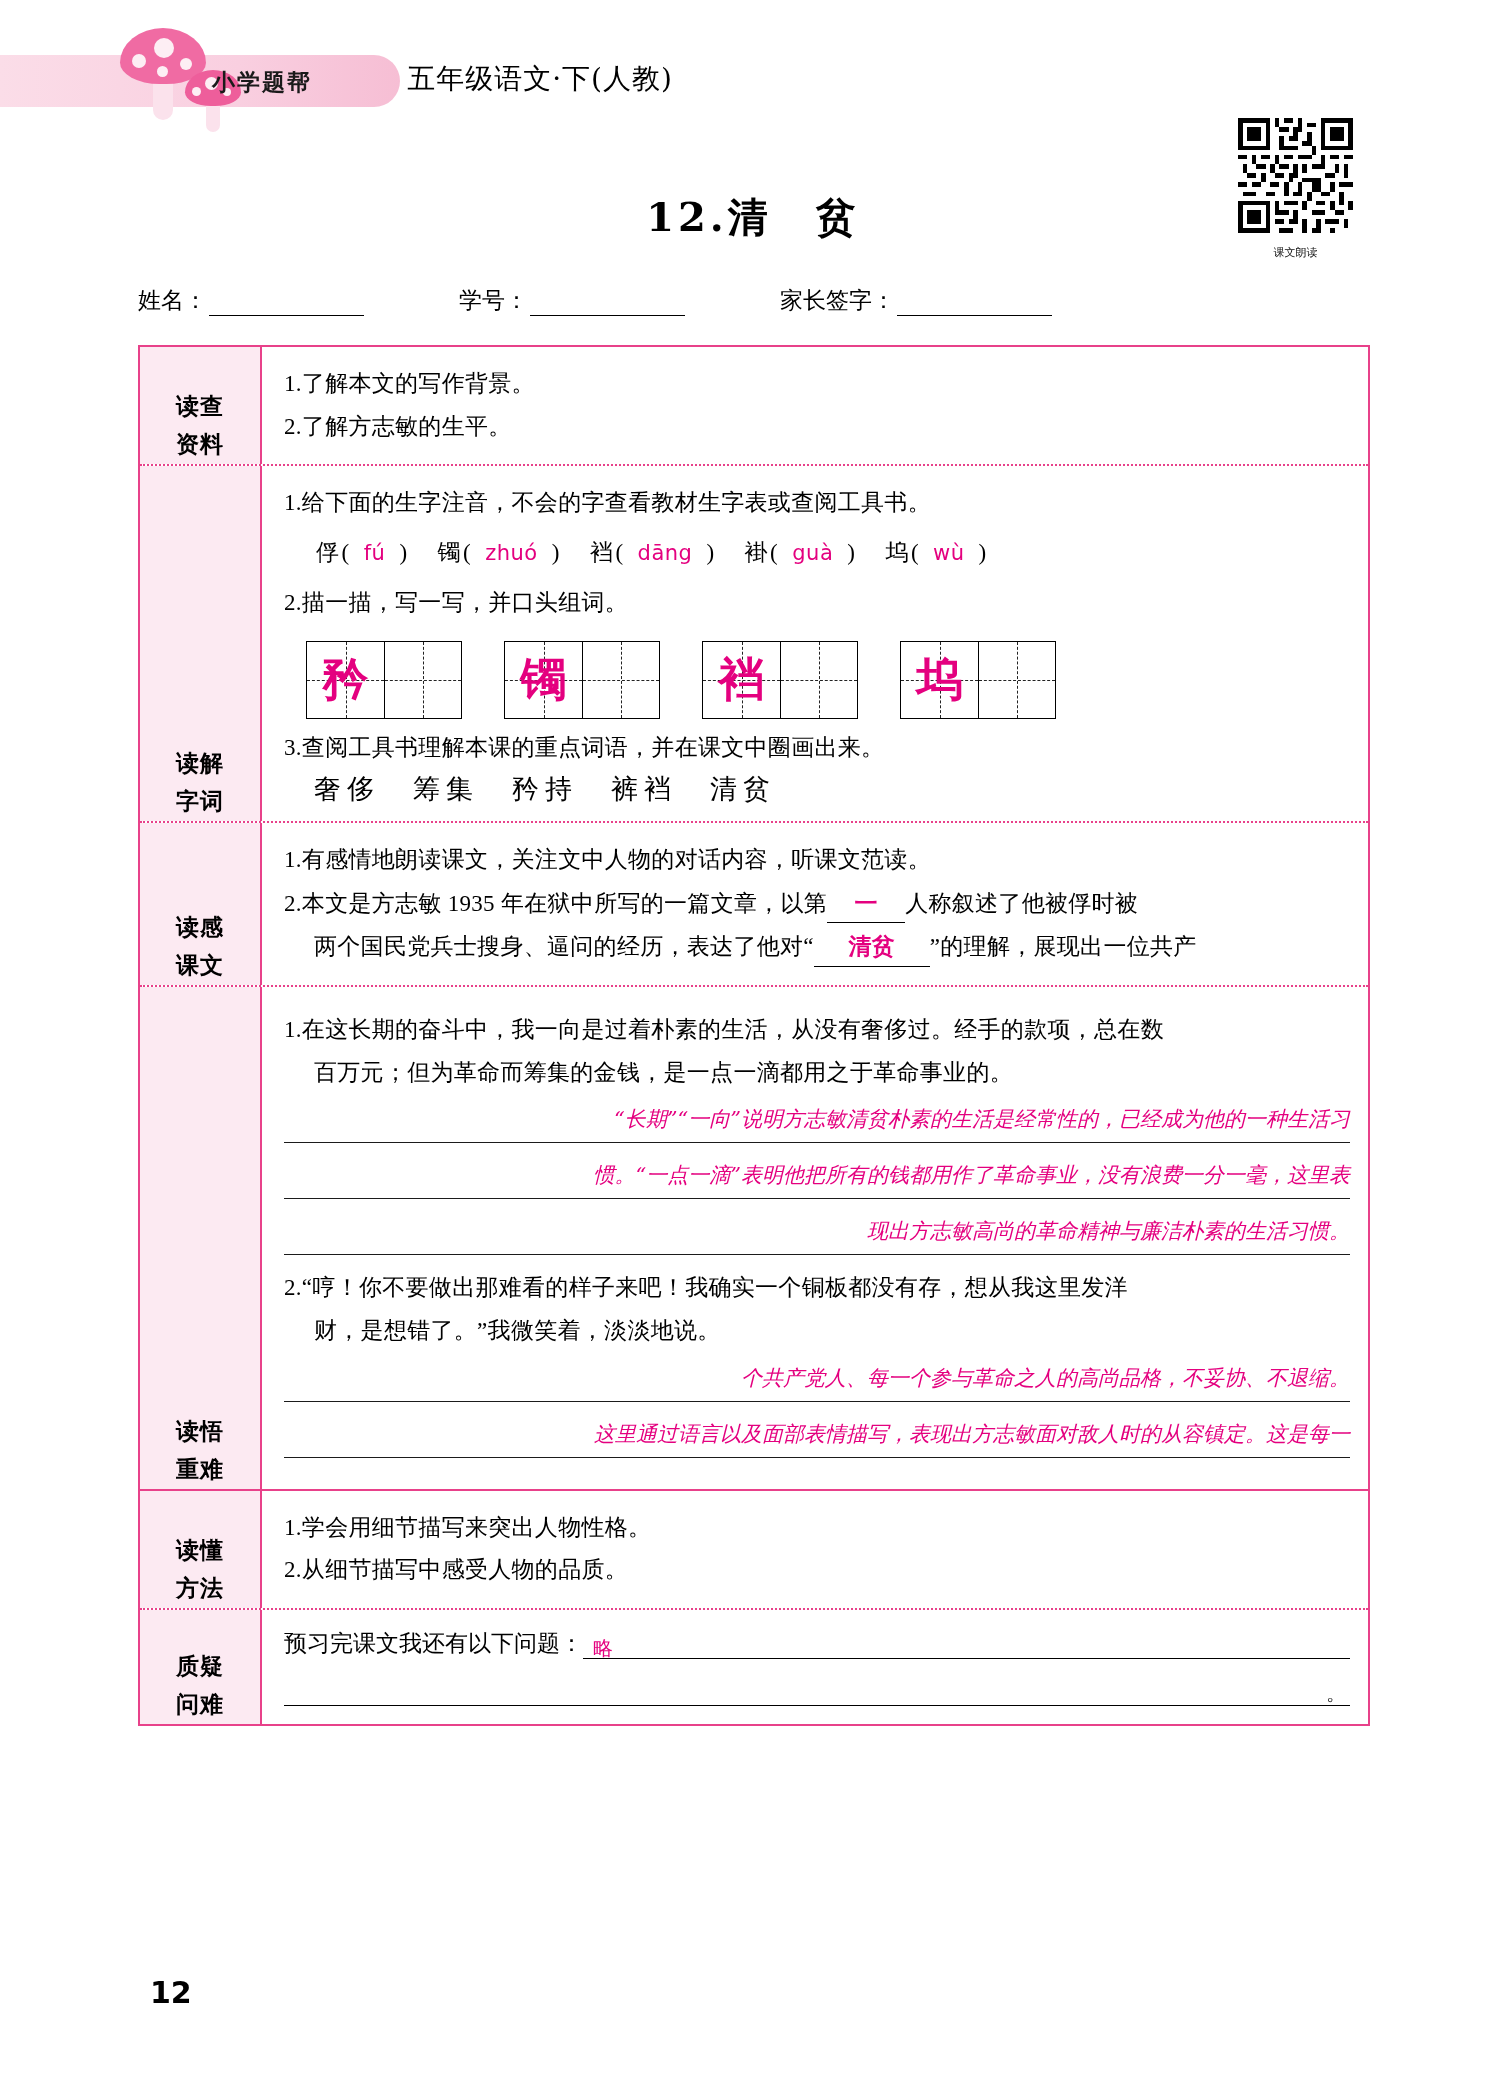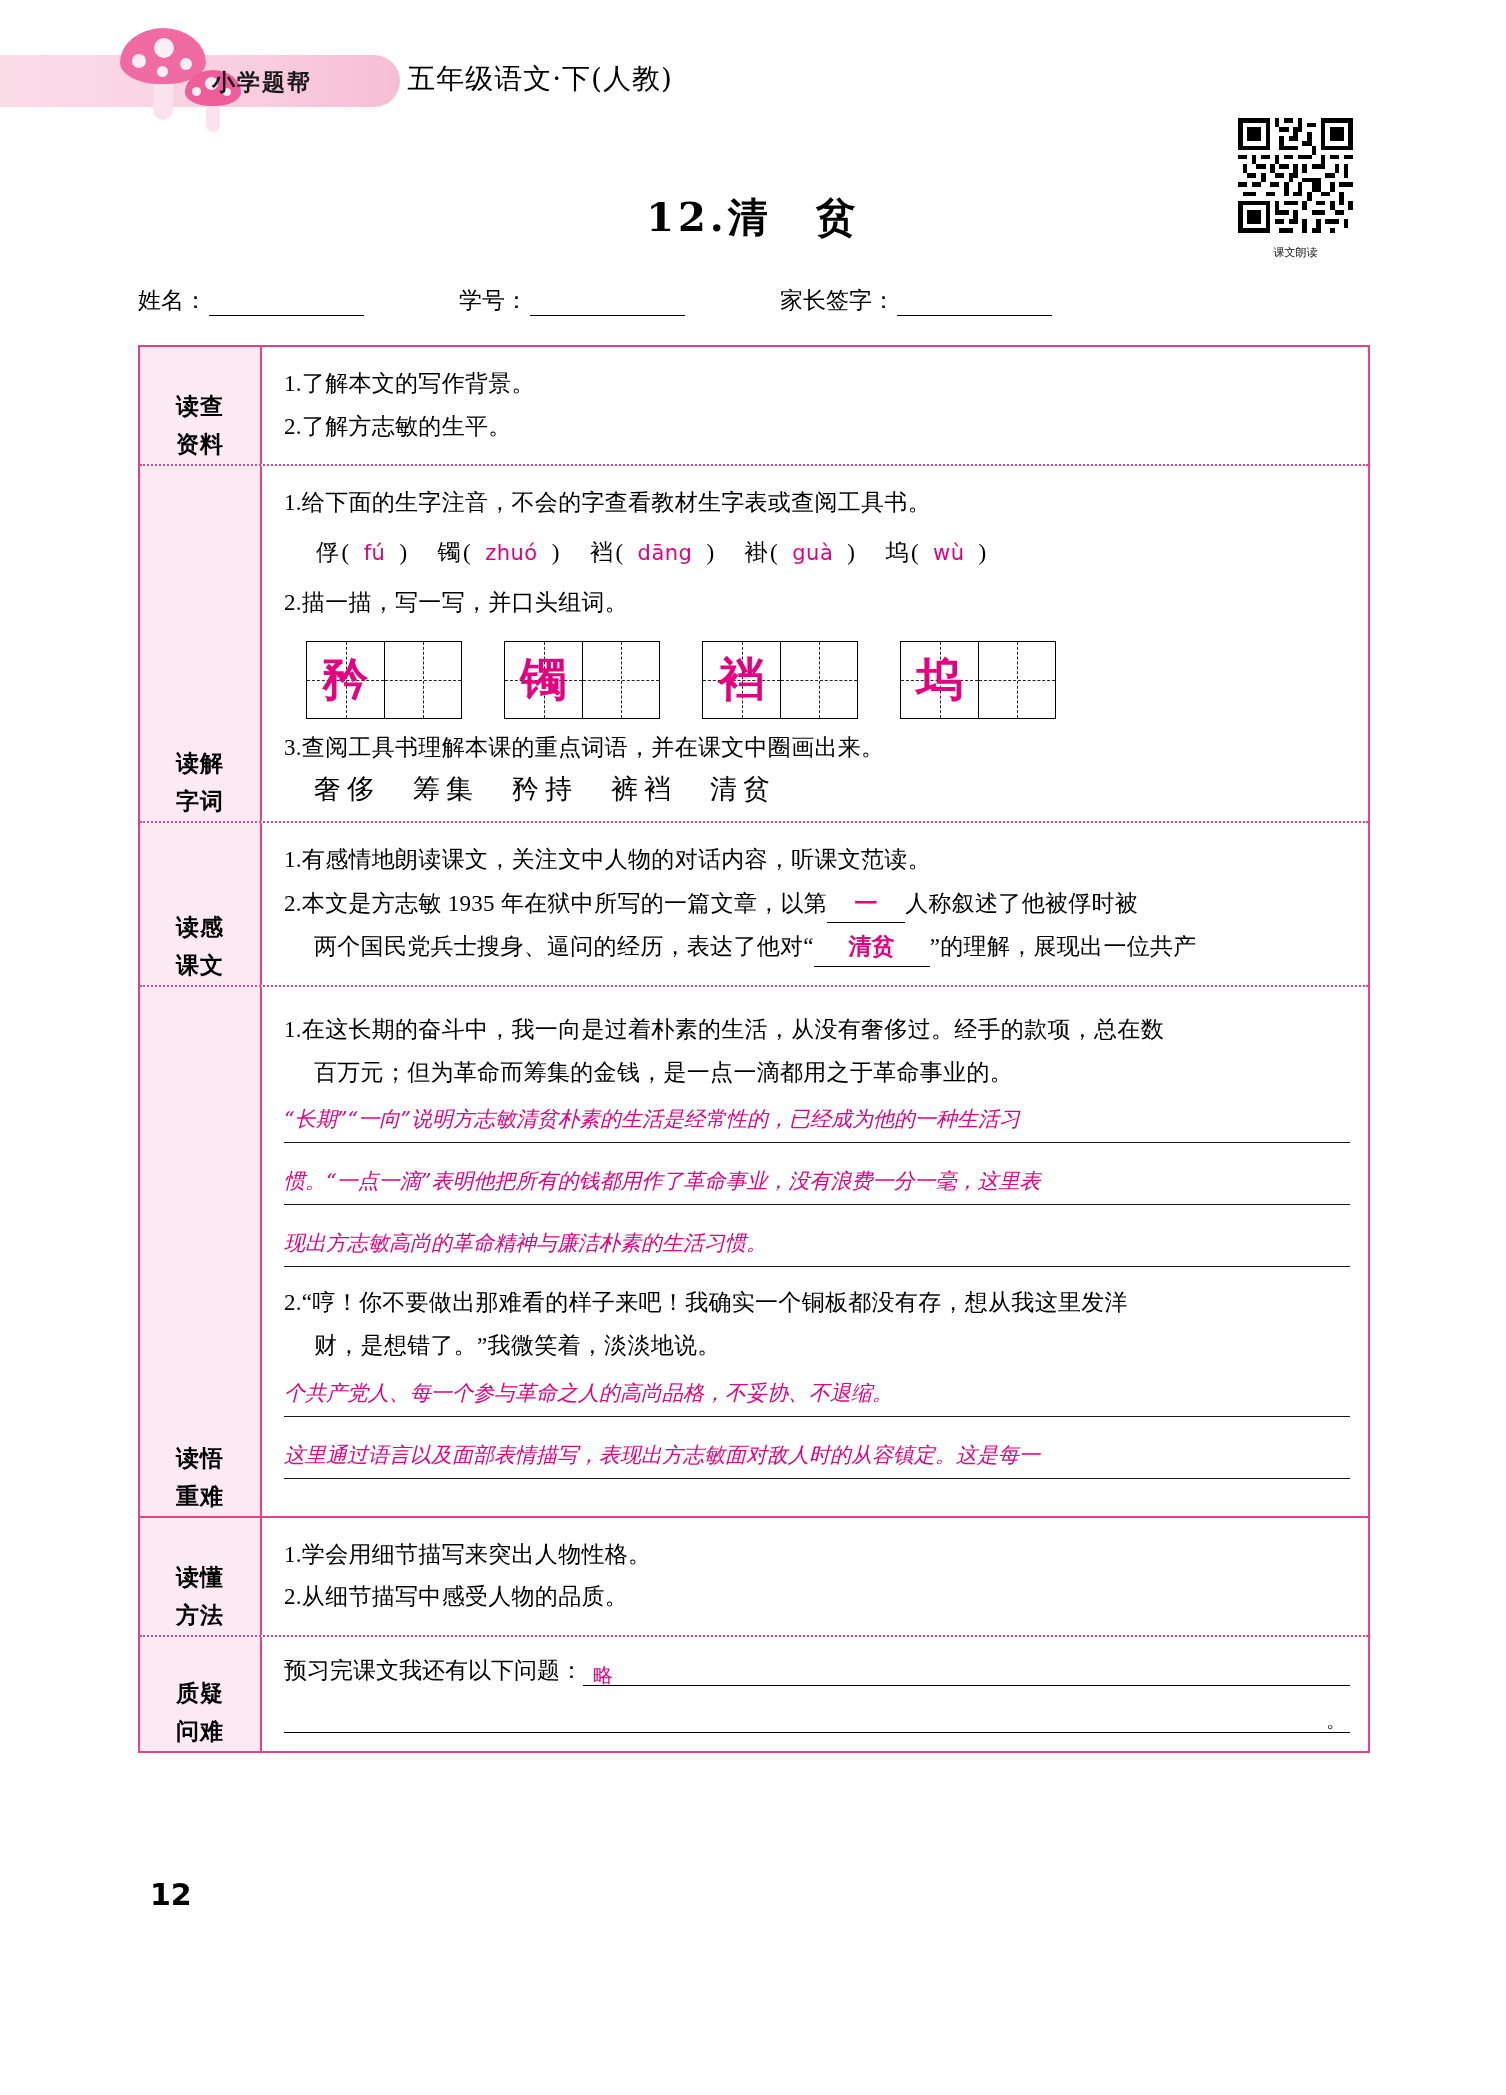--- a/index.html
+++ b/index.html
@@ -129,36 +129,36 @@
   
   .ans{
     color:#e4007f;font-size:21px;line-height:2.05;
     border-bottom:1.4px solid #1b1b1b;
     padding-bottom:1px;
     display:block;
     font-family:"DejaVu Serif","Liberation Serif",serif;
     font-style:italic;
   }
   .ans-wrap{margin:6px 0 2px 0;}
-  .ans-wrap .ans{margin-bottom:17px;}
+  .ans-wrap .ans{margin-bottom:11px;text-align:right;}
 
   
   .q-line{font-size:23px;display:flex;align-items:flex-end;}
   .q-fill{
     flex:1;border-bottom:1.4px solid #000;height:24px;
     color:#e4007f;font-size:20px;padding-left:10px;box-sizing:border-box;
     font-family:"DejaVu Serif","Liberation Serif",serif;
   }
   .q-blank-row{
     border-bottom:1.4px solid #000;height:30px;margin-top:16px;position:relative;
   }
   .q-period{position:absolute;right:4px;bottom:-2px;font-size:20px;}
 
   .page-num{
-    position:absolute;left:150px;top:1877px;
+    position:absolute;left:150px;top:1975px;
     font-size:30px;font-weight:bold;
     font-family:"DejaVu Sans","Liberation Sans",sans-serif;
   }
 </style>
 </head>
 <body>
 
 <div class="header-band"></div>
 
 <div class="mushroom" style="left:120px;top:28px;width:86px;height:90px;">

